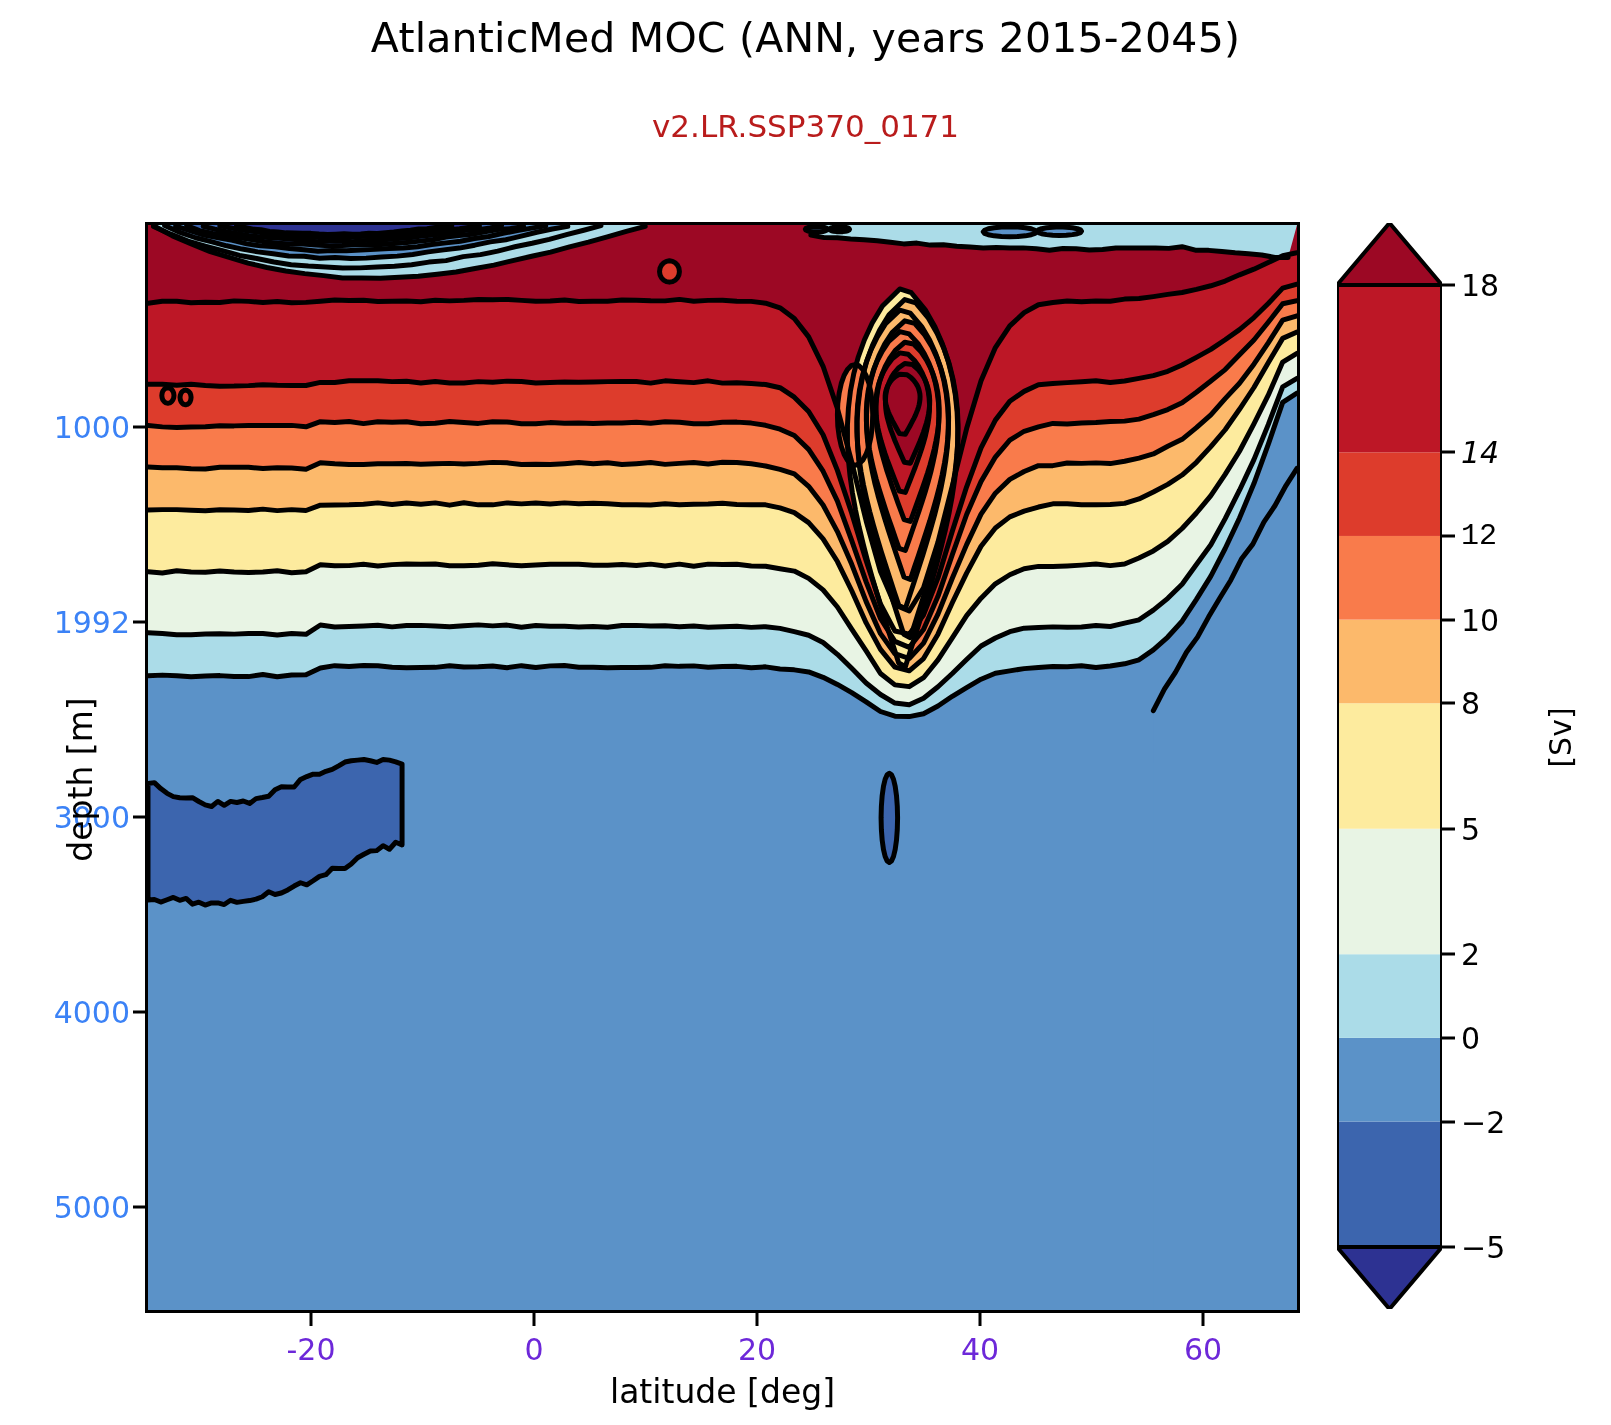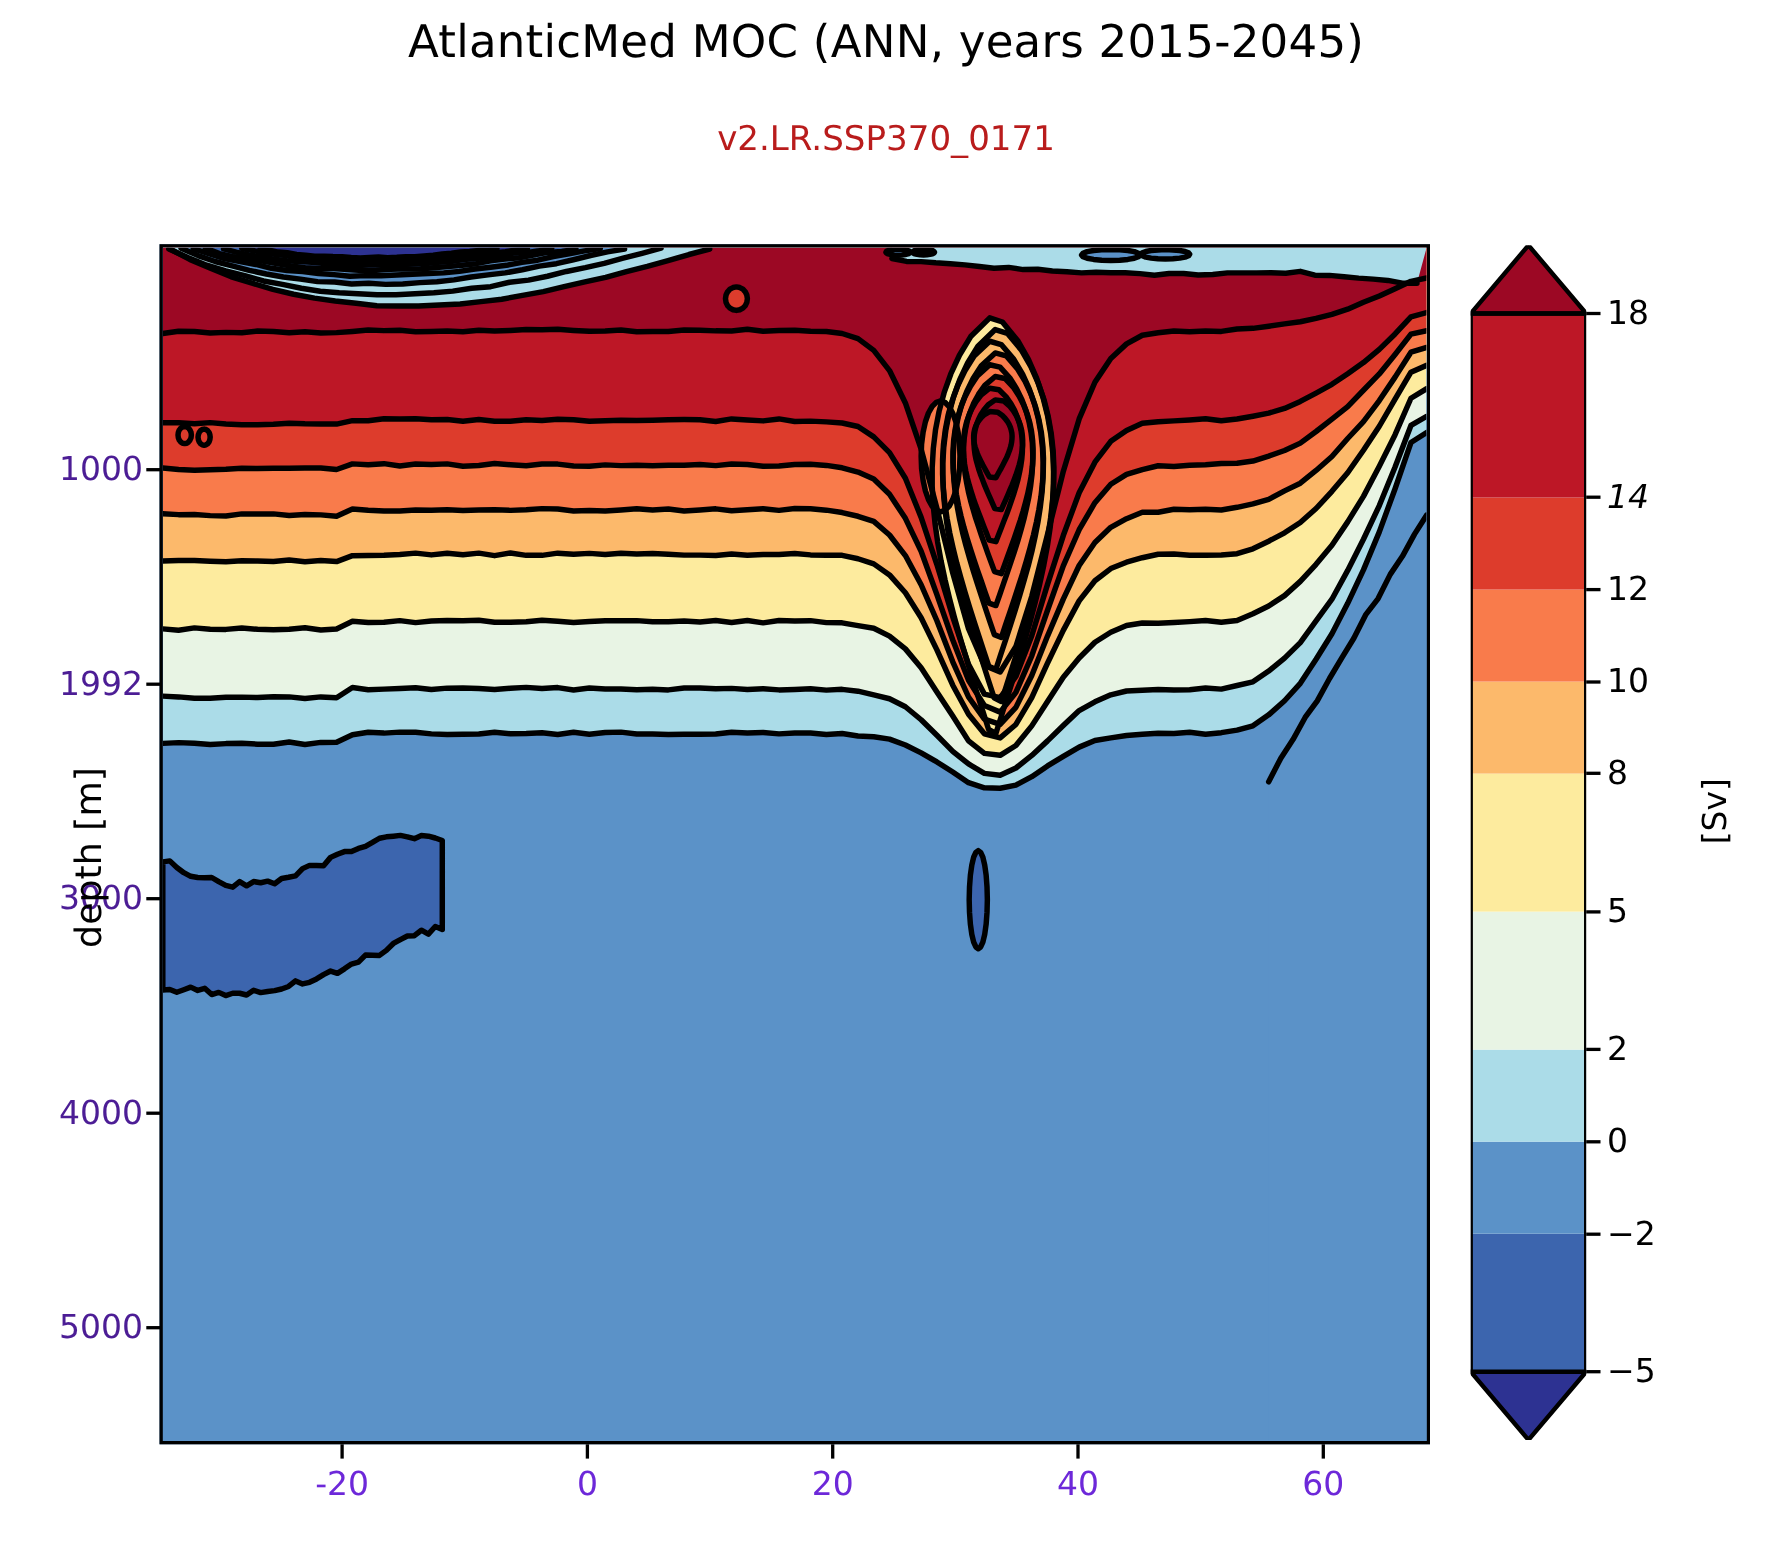--- a/index.html
+++ b/index.html
@@ -15,21 +15,21 @@
     font-size:31px;color:#b91c1c;
   }
 
   
   #plot{
     position:absolute;left:145px;top:222px;width:1155px;height:1091px;
     border:3px solid #000;box-sizing:border-box;overflow:hidden;
     background:#6193c6;
   }
   #plotsvg{position:absolute;left:0;top:0;width:100%;height:100%;display:block;}
-  .ytl{position:absolute;text-align:right;font-size:30px;color:#4c1d95;
+  .ytl{position:absolute;text-align:right;font-size:30px;color:#3b82f6;
        transform:translateY(-50%);width:130px;}
   .ytm{position:absolute;left:133px;width:13px;height:3px;background:#000;
        transform:translateY(-50%);}
   .xtl{position:absolute;font-size:30px;color:#6d28d9;
        transform:translateX(-50%);text-align:center;width:120px;}
   .xtm{position:absolute;top:1313px;width:3px;height:13px;background:#000;
        transform:translateX(-50%);}
 
   .ylab{
     position:absolute;left:-90px;top:760px;width:340px;text-align:center;
@@ -169,20 +169,21 @@
     <div class="xtl" style="left:534px;top:1332px">0</div>
     <div class="xtm" style="left:757px"></div>
     <div class="xtl" style="left:757px;top:1332px">20</div>
     <div class="xtm" style="left:980px"></div>
     <div class="xtl" style="left:980px;top:1332px">40</div>
     <div class="xtm" style="left:1203px"></div>
     <div class="xtl" style="left:1203px;top:1332px">60</div>
   </div>
 
   <div class="ylab">depth [m]</div>
+  <div class="xlab">latitude [deg]</div>
 
   <div id="cbar">
     <svg id="cbarsvg" viewBox="0 0 105 1086" preserveAspectRatio="none">
         <path d="M0 1024 L105 1024 L105 1024 L52.5 1086 Z" fill="#2d3292" stroke="#000" stroke-width="4" stroke-linejoin="round"></path>
         <rect x="0" y="898.5217391304348" width="105" height="125.47826086956525" fill="#3c65ae"></rect>
         <rect x="0" y="814.8695652173913" width="105" height="83.6521739130435" fill="#5b92c8"></rect>
         <rect x="0" y="731.2173913043478" width="105" height="83.6521739130435" fill="#abdce8"></rect>
         <rect x="0" y="605.7391304347826" width="105" height="125.47826086956513" fill="#e8f4e4"></rect>
         <rect x="0" y="480.2608695652174" width="105" height="125.47826086956525" fill="#fdeb9e"></rect>
         <rect x="0" y="396.6086956521739" width="105" height="83.6521739130435" fill="#fcb96b"></rect>
@@ -202,21 +203,21 @@
       <div class="cbtl" style="top: 1037.87px; left: 1461px;">0</div>
       <div class="cbtm" style="top: 954.217px; left: 1442px;"></div>
       <div class="cbtl" style="top: 954.217px; left: 1461px;">2</div>
       <div class="cbtm" style="top: 828.739px; left: 1442px;"></div>
       <div class="cbtl" style="top: 828.739px; left: 1461px;">5</div>
       <div class="cbtm" style="top: 703.261px; left: 1442px;"></div>
       <div class="cbtl" style="top: 703.261px; left: 1461px;">8</div>
       <div class="cbtm" style="top: 619.609px; left: 1442px;"></div>
       <div class="cbtl" style="top: 619.609px; left: 1461px;">10</div>
       <div class="cbtm" style="top: 535.957px; left: 1442px;"></div>
-      <div class="cbtl" style="top: 535.957px; left: 1461px;">12</div>
+      <div class="cbtl" style="top: 535.957px; left: 1461px; font-family: Liberation Mono, monospace;">12</div>
       <div class="cbtm" style="top: 452.304px; left: 1442px;"></div>
       <div class="cbtl" style="top: 452.304px; left: 1461px; font-style: italic;">14</div>
       <div class="cbtm" style="top: 285px; left: 1442px;"></div>
       <div class="cbtl" style="top: 285px; left: 1461px;">18</div>
     </div>
   <div class="cblab">[Sv]</div>
 
 </div>
 
 </body></html>

